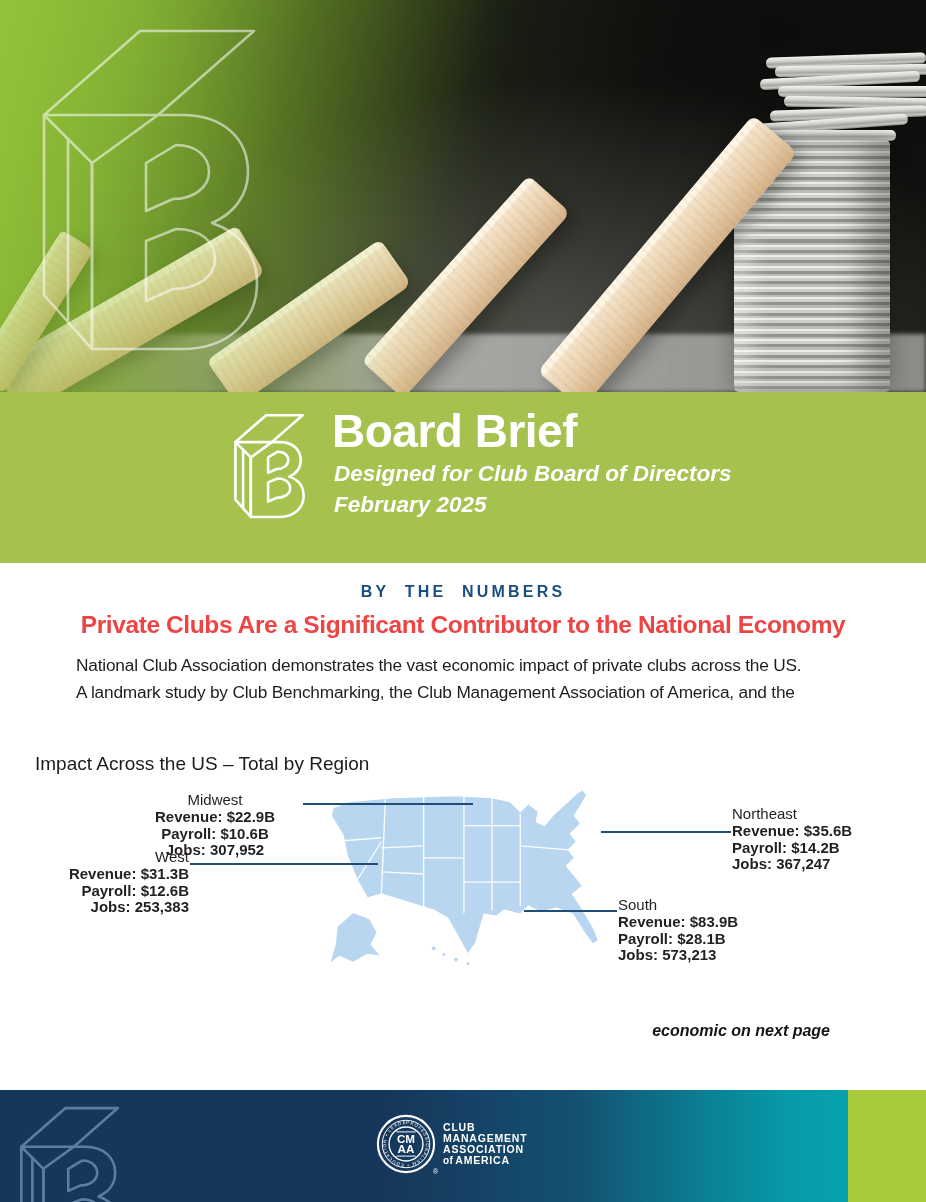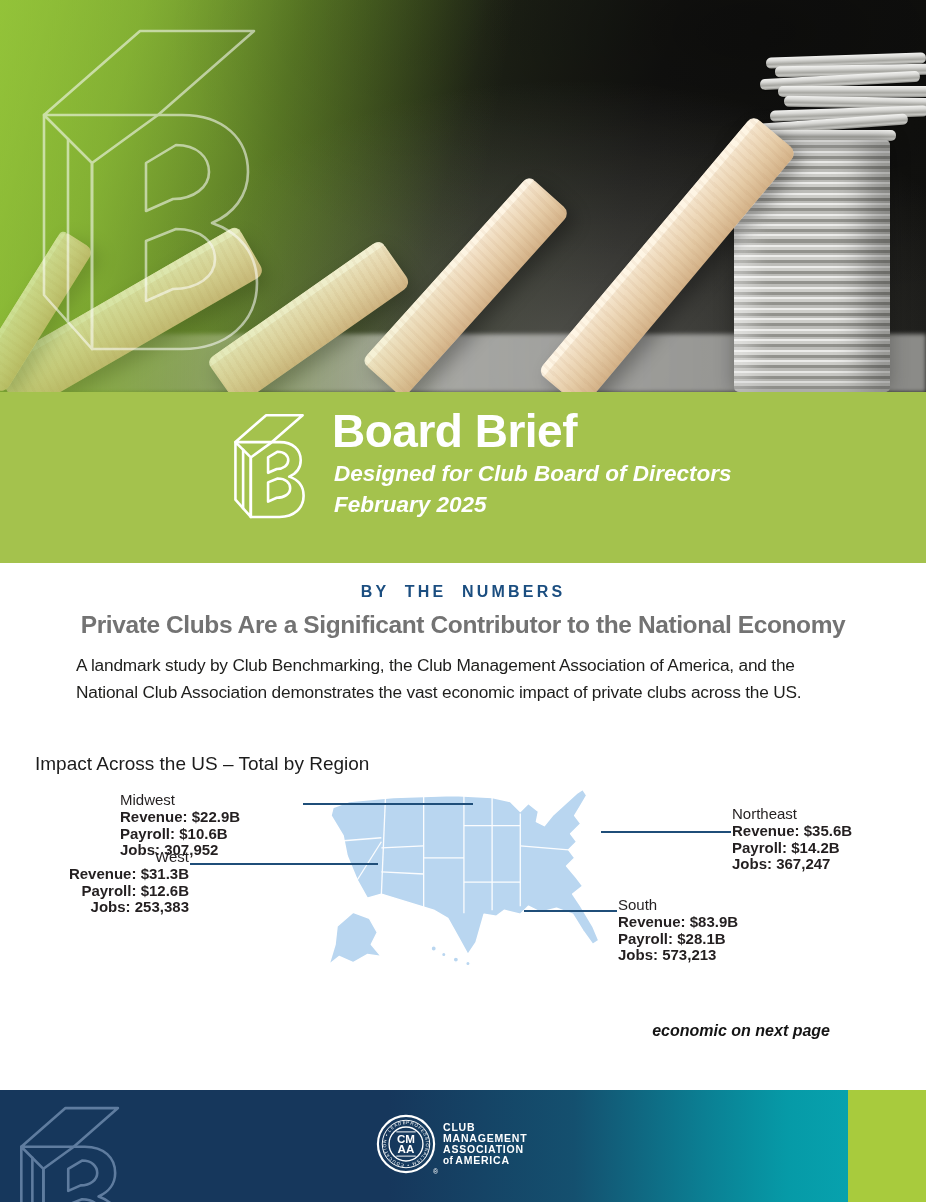--- a/index.html
+++ b/index.html
@@ -45,30 +45,30 @@
   .band{left:0;top:392px;width:926px;height:171px;background:#a4c24d;overflow:hidden;}
   .band-b{left:222px;top:13px;width:96px;height:126px;color:#ffffff;}
   .band-title{left:332px;top:12px;font-size:46px;font-weight:700;color:#fff;letter-spacing:-.5px;}
   .band-sub{left:334px;top:69px;font-size:22.5px;font-weight:700;font-style:italic;color:#fff;}
   .band-date{left:334px;top:100px;font-size:22.5px;font-weight:700;font-style:italic;color:#fff;}
 
   
   .kicker{left:0;top:583px;width:926px;text-align:center;font-size:16px;font-weight:700;
         letter-spacing:3.2px;word-spacing:8px;color:#1b4e80;}
   .headline{left:0;top:611px;width:926px;text-align:center;white-space:nowrap;
-        font-size:24.5px;font-weight:700;letter-spacing:-.4px;color:#737373;}
+        font-size:24.5px;font-weight:700;letter-spacing:-.4px;color:#ef4444;}
   .bodytext{left:76px;top:652px;width:810px;font-size:17.3px;line-height:27px;
         letter-spacing:-.2px;color:#1e1e1c;}
 
   
   .map-title{left:35px;top:753px;width:890px;text-align:left;font-size:19px;color:#1c1c1c;}
   .us-map{left:323px;top:785px;width:307px;height:184px;}
   .co{font-size:15px;line-height:16.8px;color:#231f20;}
   .co .rw{font-weight:700;}
-  .co-midwest{right:616px;top:792px;text-align:left;width:190px;}
+  .co-midwest{right:616px;top:792px;text-align:center;width:190px;}
   .co-west{right:737px;top:849px;text-align:right;width:190px;}
   .co-northeast{left:732px;top:806px;width:190px;}
   .co-south{left:618px;top:897px;width:190px;}
   .ln{position:absolute;height:1.7px;background:#1f4e79;}
   .ln-midwest{left:303px;top:803px;width:170px;}
   .ln-west{left:190px;top:863px;width:188px;}
   .ln-northeast{left:601px;top:831px;width:130px;}
   .ln-south{left:524px;top:910px;width:93px;}
 
   .continued{right:96px;top:1022px;font-size:16px;font-style:italic;font-weight:600;color:#141414;}
@@ -135,22 +135,22 @@
         <use href="#bLogo"></use>
       </svg>
     <div class="abs band-title">Board Brief</div>
     <div class="abs band-sub">Designed for Club Board of Directors</div>
     <div class="abs band-date">February 2025</div>
   </div>
 
   <div class="abs kicker">BY THE NUMBERS</div>
   <div class="abs headline">Private Clubs Are a Significant Contributor to the National Economy</div>
   <div class="abs bodytext">
+    <div>National Club Association demonstrates the vast economic impact of private clubs across the US.</div>
     <div>A landmark study by Club Benchmarking, the Club Management Association of America, and the</div>
-    <div>National Club Association demonstrates the vast economic impact of private clubs across the US.</div>
   </div>
 
   <div class="abs map-title">Impact Across the US – Total by Region</div>
 
   <svg class="abs us-map" viewBox="0 0 305 182">
     <g fill="#b9d6f0" stroke="#ffffff" stroke-width="1.4" stroke-linejoin="round">
       <path d="M8 30 L10 22 L26 16 L70 12 L130 10 L168 12 L186 16 L196 26 L204 18 L214 26 L212 36 L220 40 L228 30 L252 8 L258 4 L262 10 L256 20 L250 30 L256 38 L246 48 L252 56 L244 64 L250 72 L242 80 L252 92 L258 100 L248 108 L256 120 L268 140 L274 154 L268 158 L258 144 L248 128 L232 122 L216 126 L204 120 L196 128 L180 124 L172 130 L160 128 L152 156 L144 168 L134 150 L124 132 L110 124 L84 116 L58 108 L44 112 L34 94 L24 70 L20 50 L14 40 Z"></path>
       <path d="M14 140 L30 126 L46 132 L54 146 L48 158 L58 170 L44 168 L30 176 L16 170 L6 178 L12 158 Z"></path>
       <circle cx="110" cy="162" r="2.6"></circle>
       <circle cx="120" cy="168" r="2.2"></circle>

